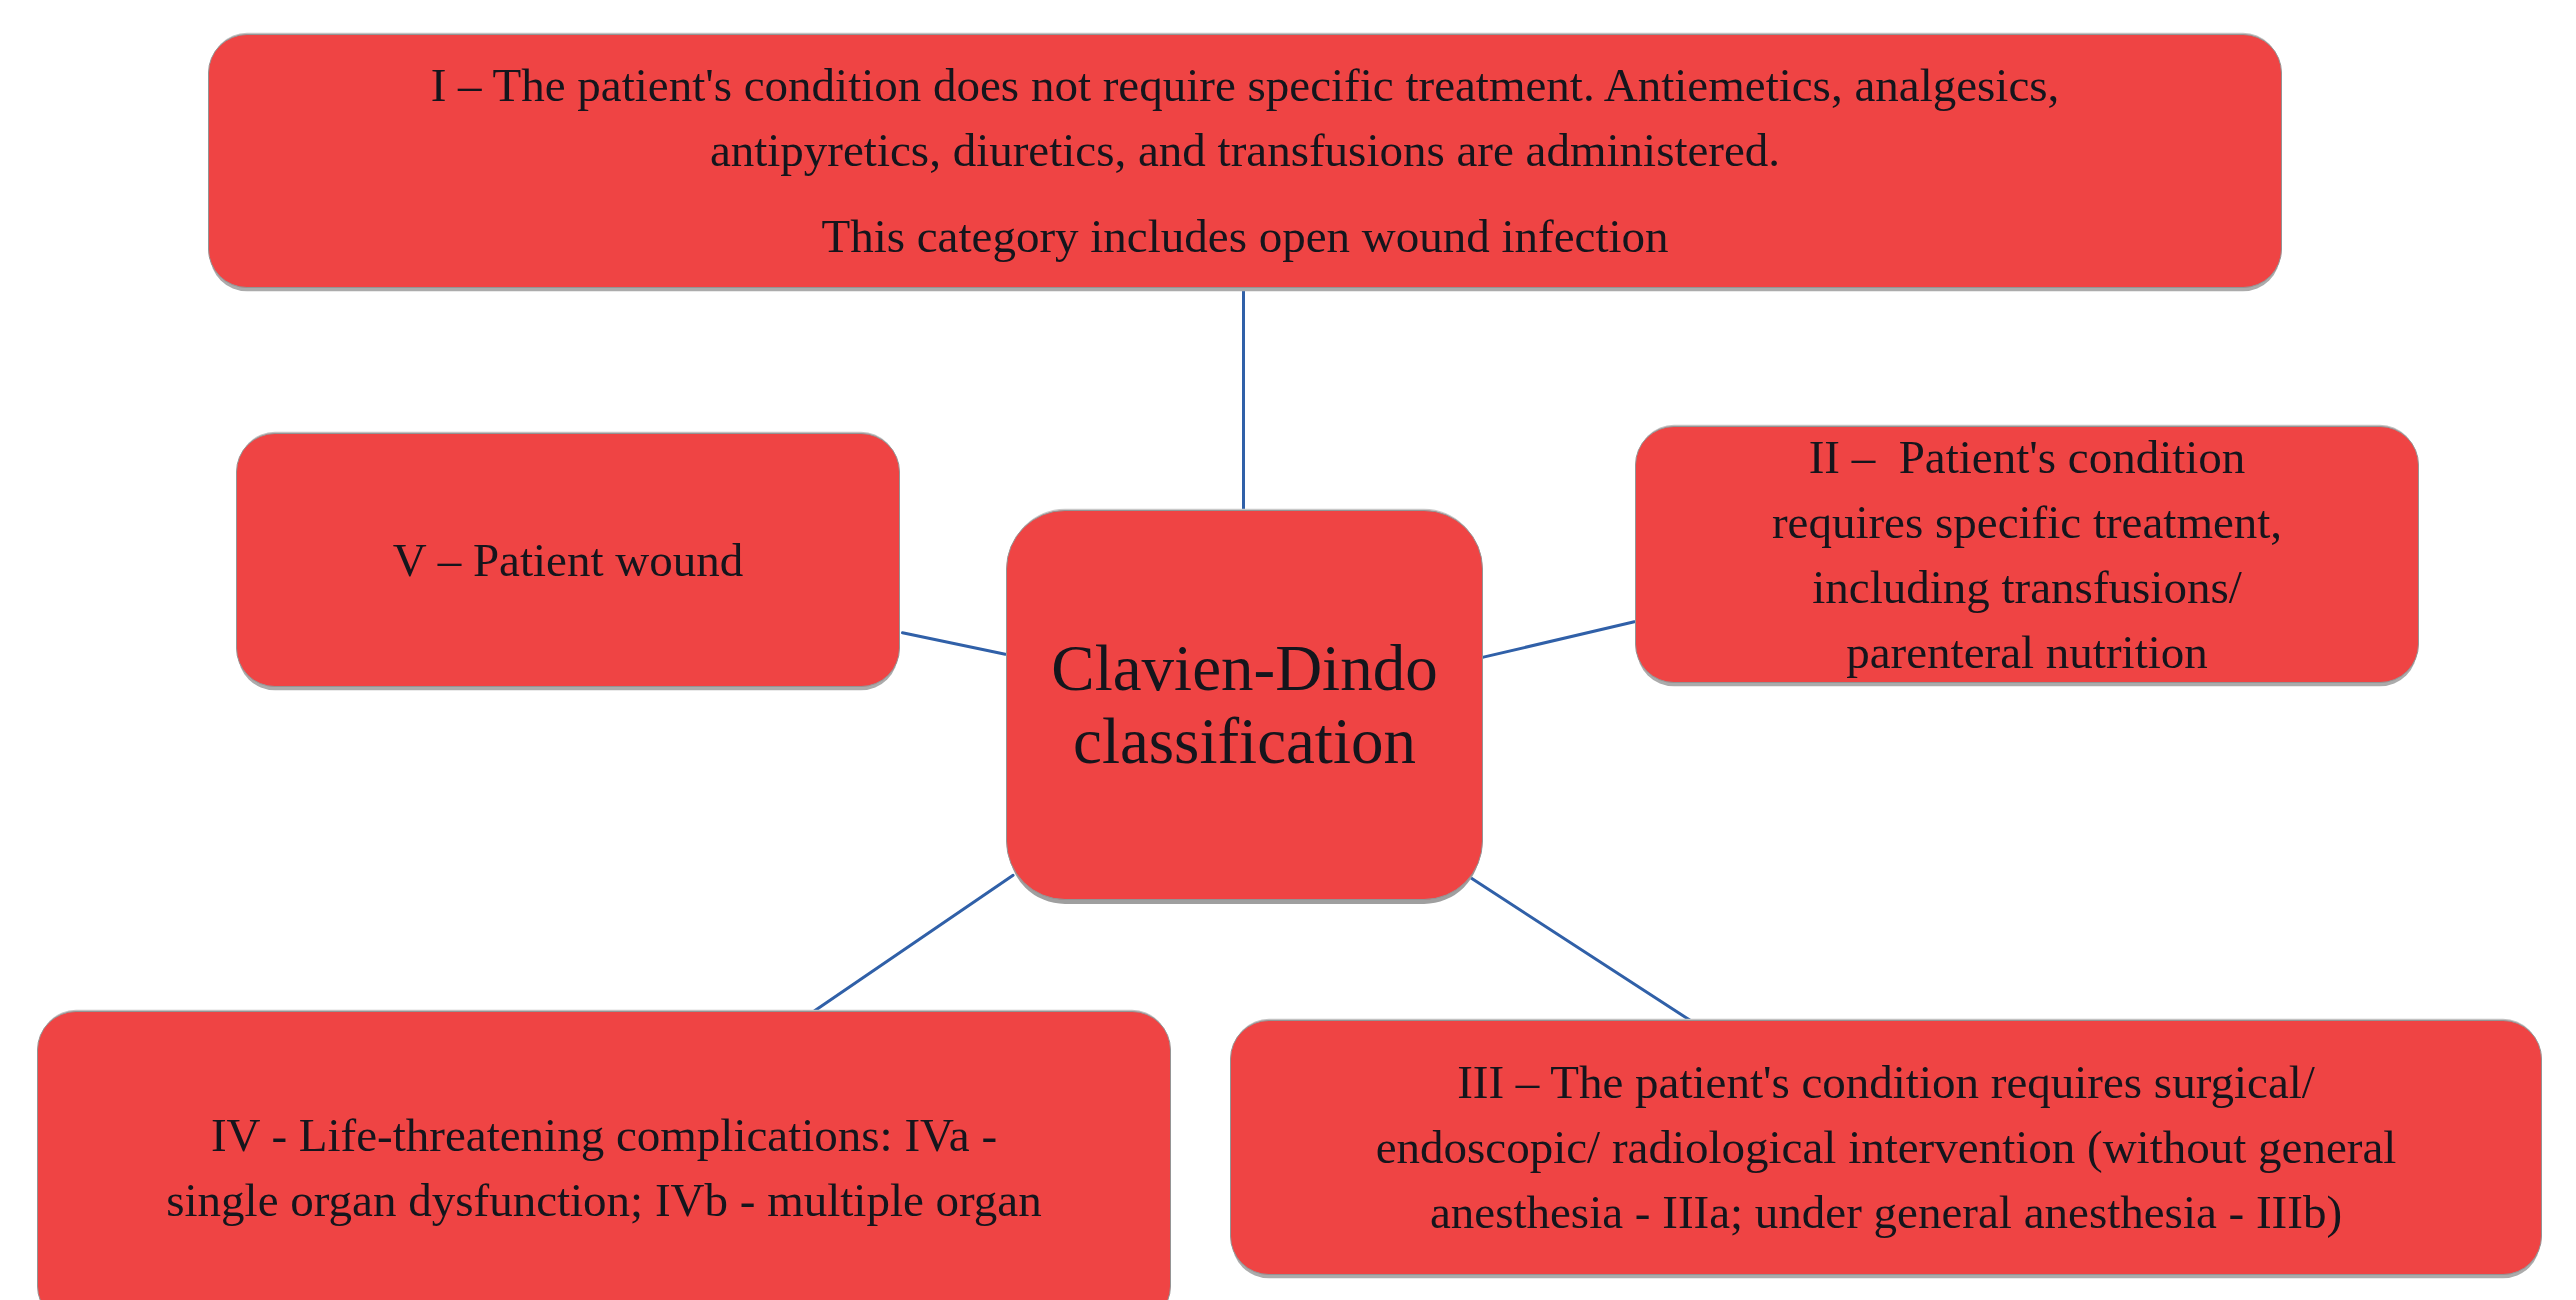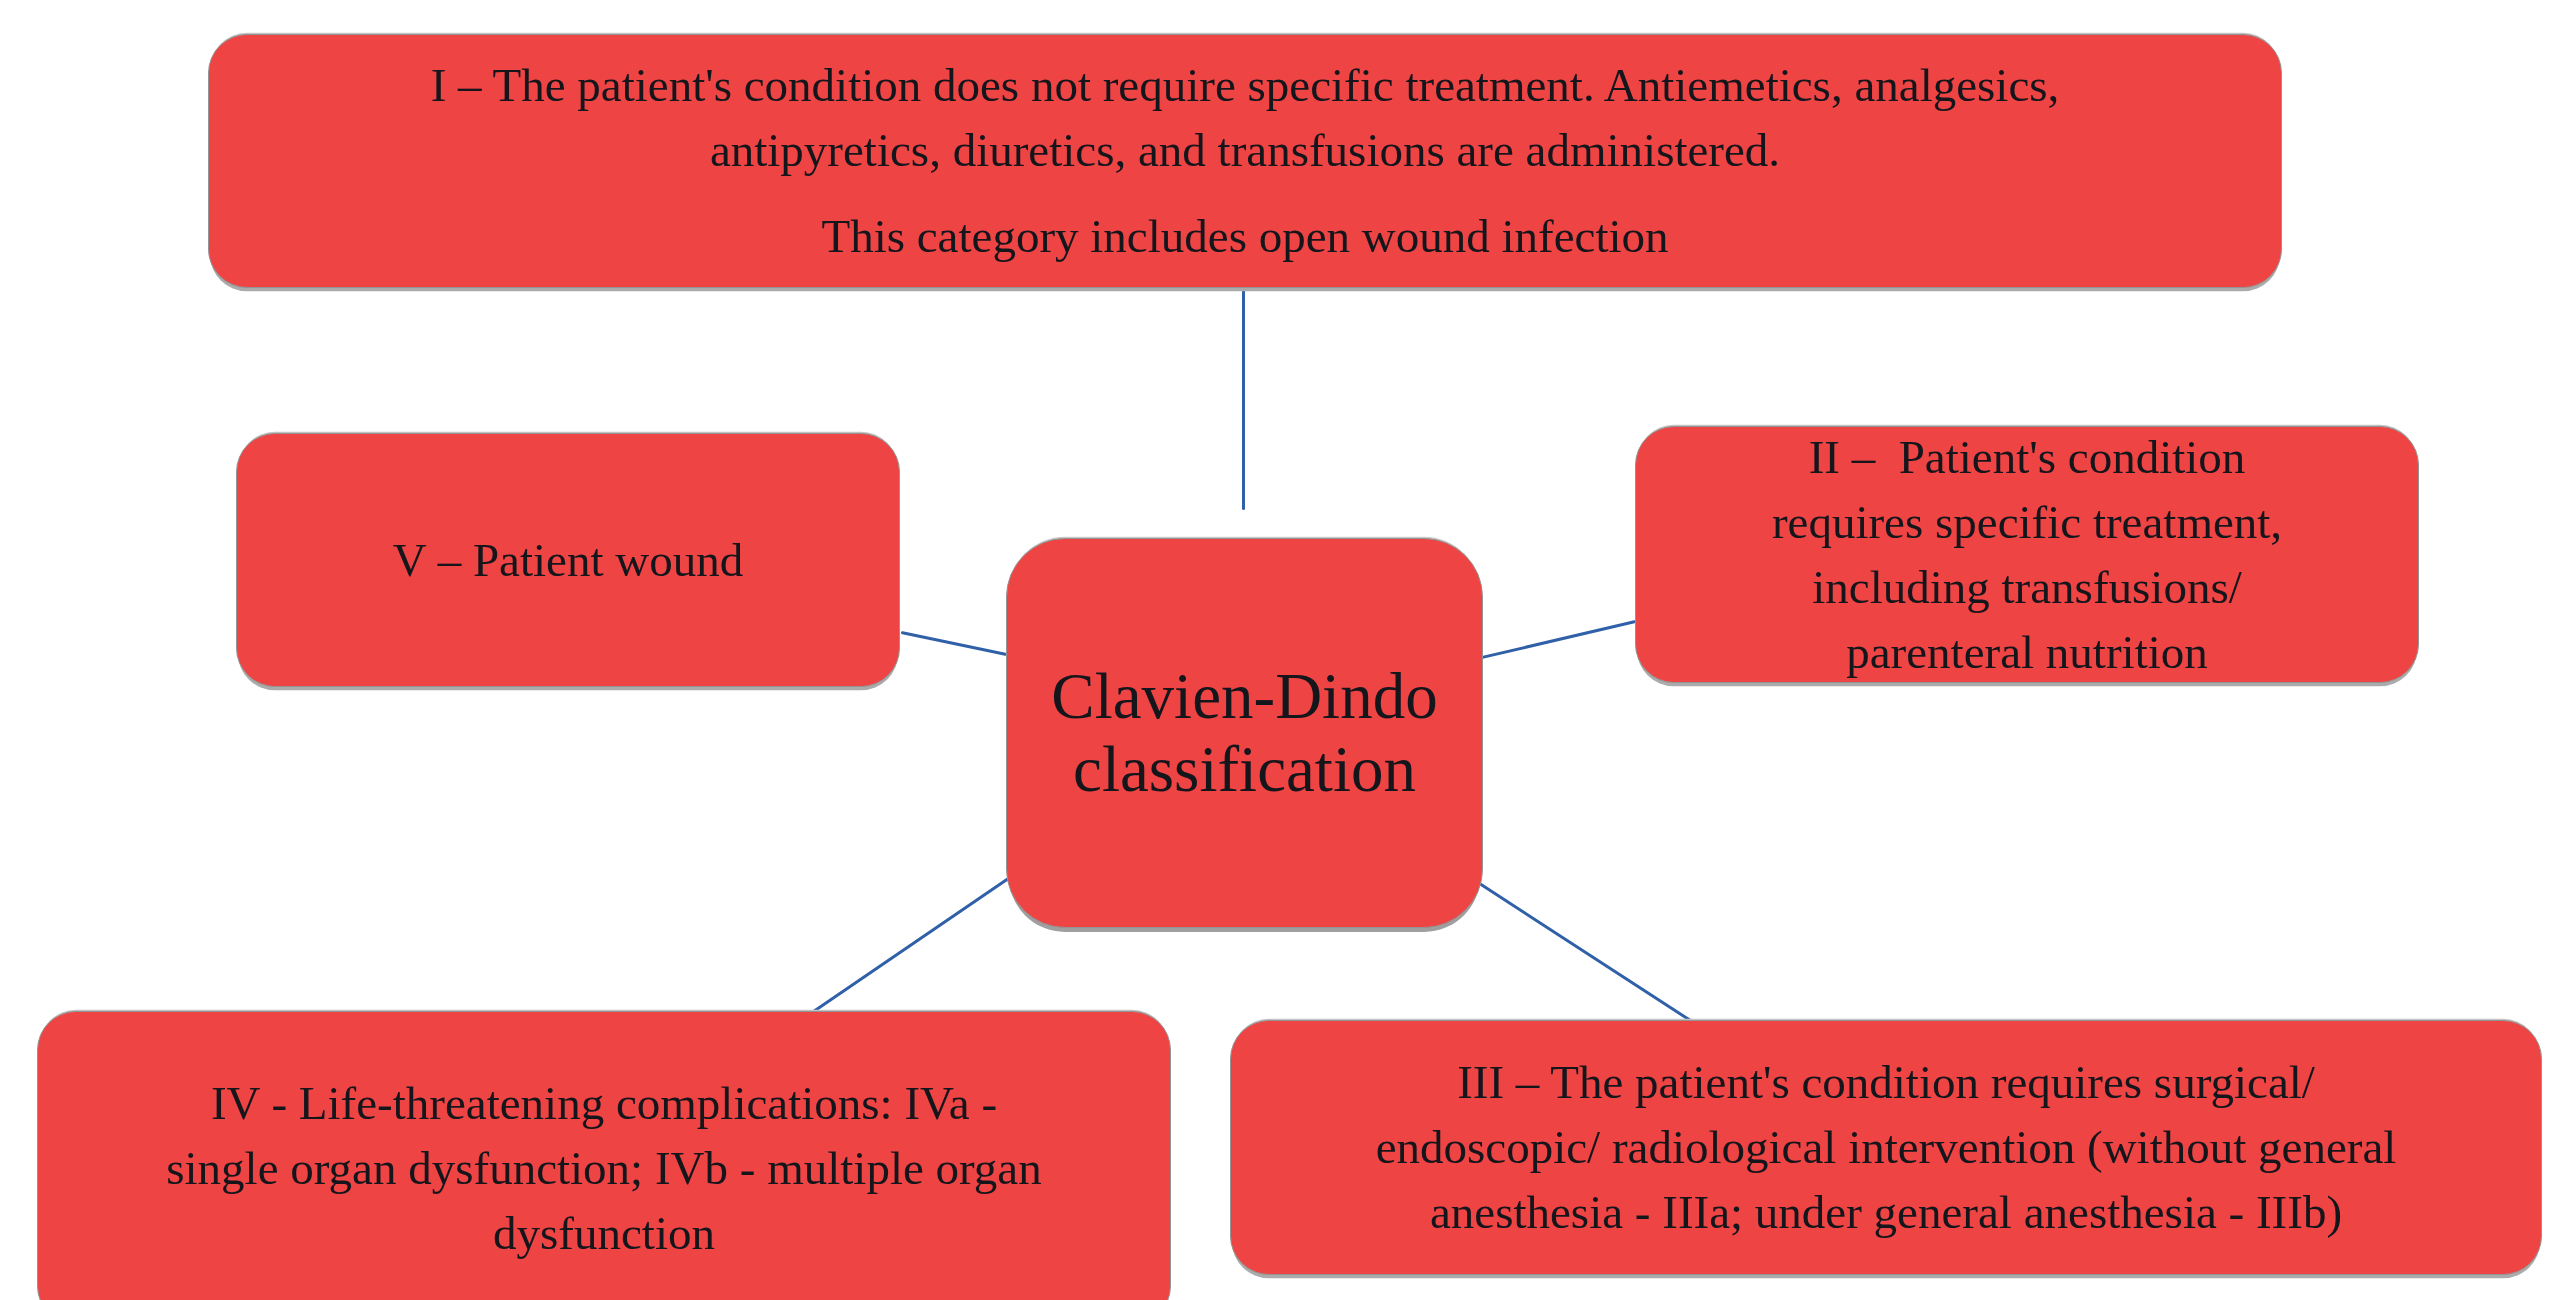--- a/index.html
+++ b/index.html
@@ -23,21 +23,21 @@
   .node{
     position:absolute;z-index:2;box-sizing:border-box;
     background:#ef4444;border:1.9px solid var(--border);border-radius:39px;
     box-shadow:0 5.2px 0 -1.9px var(--shadow), 0 -3.9px 0 -2.6px #c2c2c2;
     display:flex;flex-direction:column;justify-content:center;align-items:center;
     text-align:center;padding:6.5px 26px;
   }
   .node .line{white-space:pre-wrap;}
   .body-text .line{font-size:47px;line-height:65px;}
   .note-line{margin-top:21px;}
-  #node-center{border-radius:59px;box-shadow:0 6.5px 0 -2.6px #9f9f9f, 0 -3.9px 0 -2.6px #c9c9c9;margin-top:28px;}
+  #node-center{border-radius:59px;box-shadow:0 6.5px 0 -2.6px #9f9f9f, 0 -3.9px 0 -2.6px #c9c9c9;}
   #node-center .line{font-size:65px;line-height:73px;}
 
   
   #node-i      {left:208px;  top:34px;   width:2074px; height:254px;}
   #node-v      {left:236px;  top:433px;  width:664px; height:254px;}
   #node-ii     {left:1635px; top:426px;  width:784px; height:257px;}
   #node-center {left:1006px; top:510px;  width:477px;  height:390px;}
   #node-iv     {left:37px;   top:1011px; width:1134px; height:314px;}
   #node-iii    {left:1230px; top:1020px; width:1312px; height:255px;}
 
@@ -76,21 +76,20 @@
   </div>
 
   <div class="node" id="node-center">
     <div class="line">Clavien-Dindo</div>
     <div class="line">classification</div>
   </div>
 
   <div class="node body-text" id="node-iv">
     <div class="line">IV - Life-threatening complications: IVa -</div>
     <div class="line">single organ dysfunction; IVb - multiple organ</div>
-    <div class="line">dysfunction</div>
   </div>
 
   <div class="node body-text" id="node-iii">
     <div class="line">III – The patient's condition requires surgical/</div>
     <div class="line">endoscopic/ radiological intervention (without general</div>
     <div class="line">anesthesia - IIIa; under general anesthesia - IIIb)</div>
   </div>
 
 </div>
 

